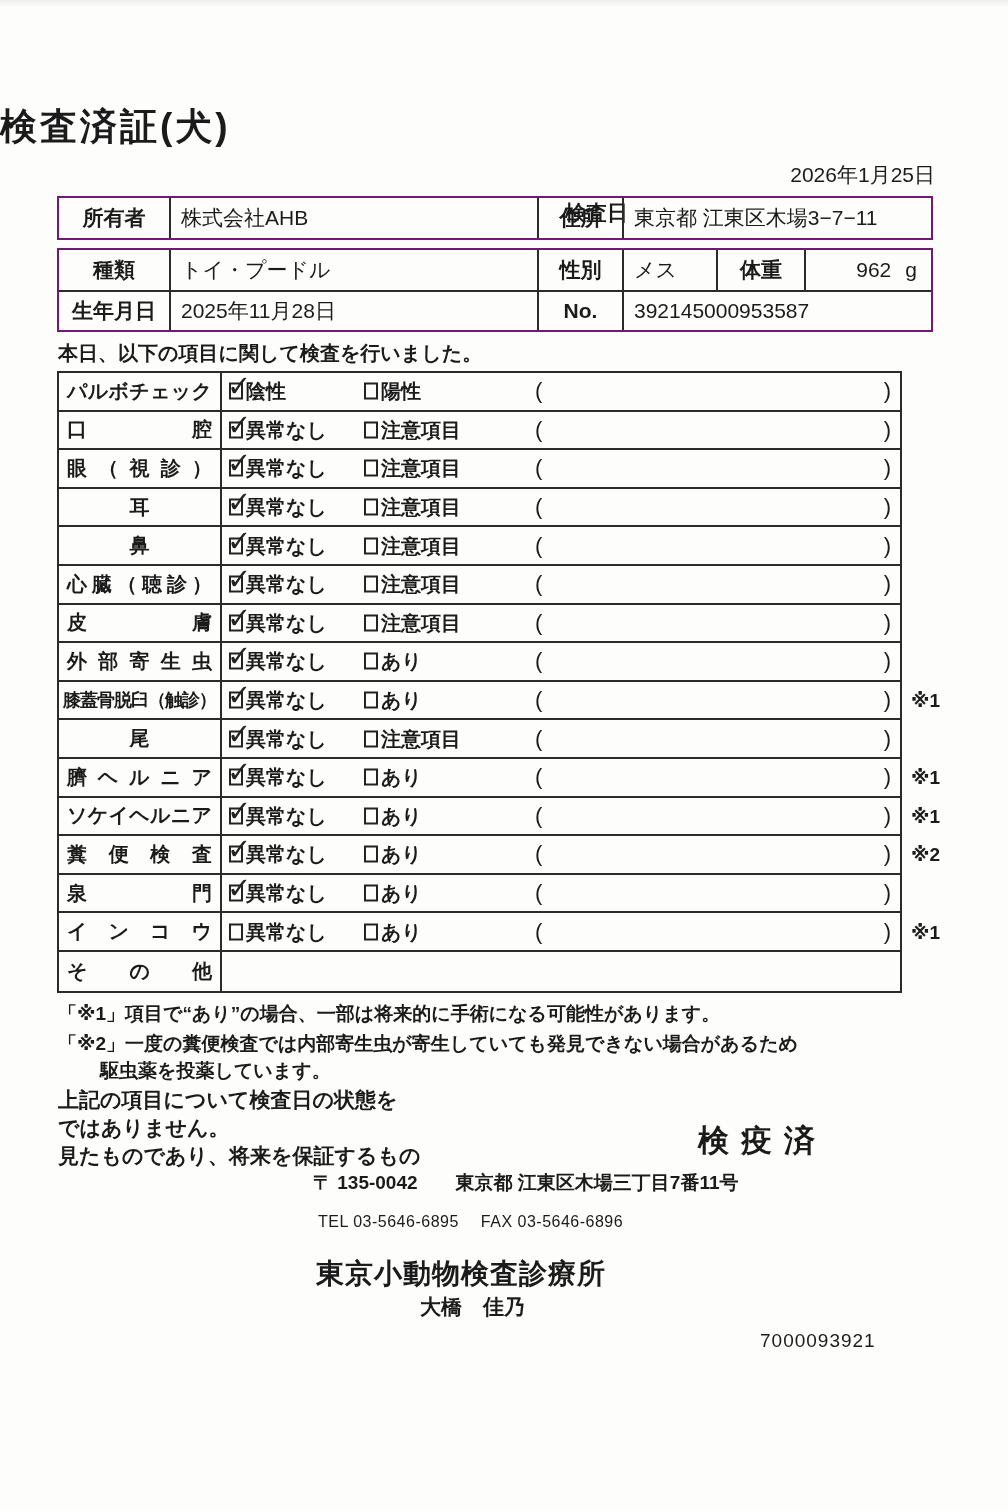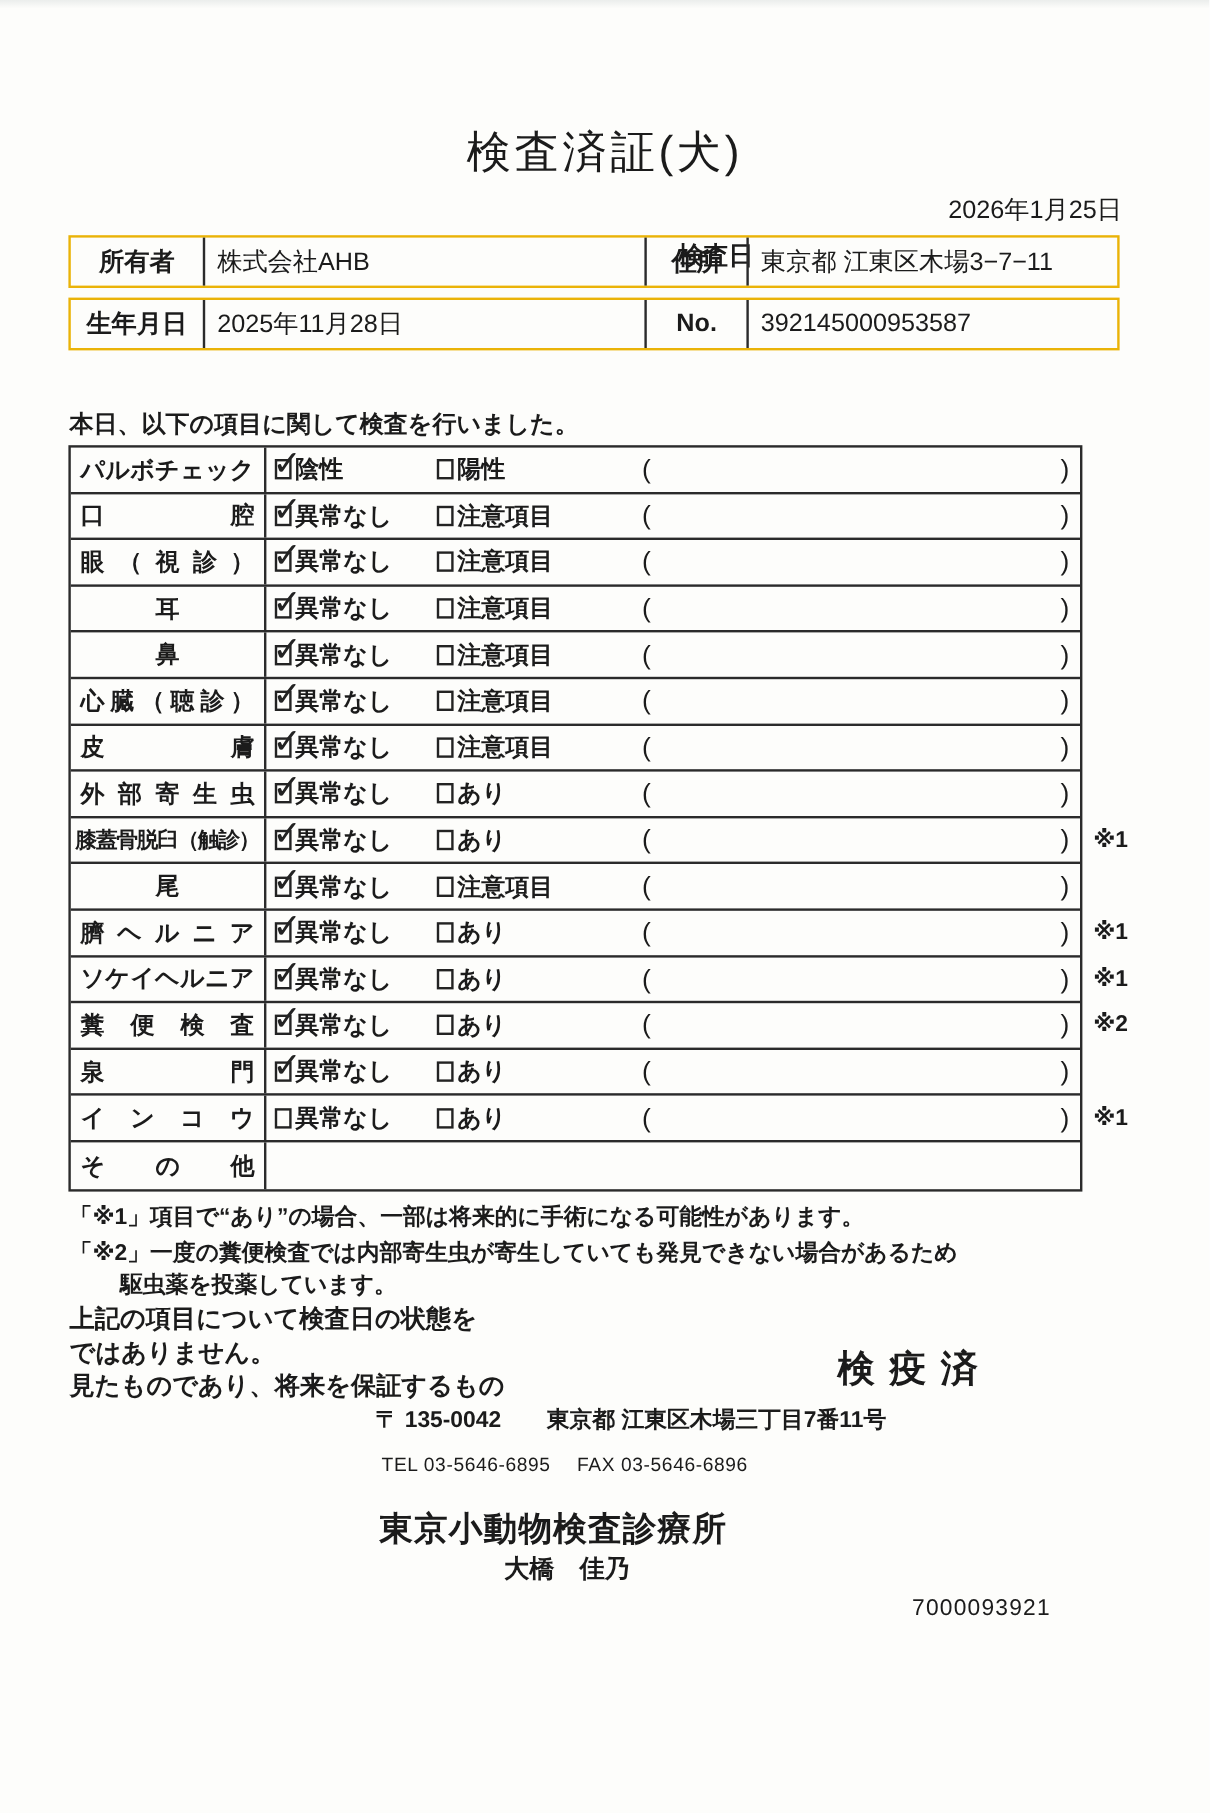--- a/index.html
+++ b/index.html
@@ -7,27 +7,27 @@
   .page {
     position:relative; width:1008px; height:1511px;
     background:#fdfdfb; color:#1b1b1b;
     font-family:"Liberation Sans","DejaVu Sans",sans-serif;
     overflow:hidden;
   }
   .scan-edge { position:absolute; top:0; left:0; right:0; height:7px;
     background:linear-gradient(#dfe3e2, rgba(255,255,255,0)); opacity:.6; }
 
   .title { position:absolute; top:102px; left:0; width:100%;
-    text-align:center; font-size:37px; font-weight:normal; letter-spacing:3px; }
+    text-align:left; font-size:37px; font-weight:bold; letter-spacing:3px; }
 
   .date-label { position:absolute; top:163px; left:565px; font-size:21px; font-weight:bold;margin-top:36px; }
   .date-value { position:absolute; top:161px; left:780px; width:155px; text-align:right; font-size:21px; }
 
   
-  .itable { position:absolute; left:57px; width:876px; border:2px solid #eab308; }
+  .itable { position:absolute; left:57px; width:876px; border:2px solid #701a75; }
   .itable .trow { display:flex; height:40px; }
   .itable .trow + .trow { border-top:2px solid #2b2b2b; }
   .itable .cell { display:flex; align-items:center; font-size:21px; }
   .itable .cell + .cell { border-left:2px solid #2b2b2b; }
   .lbl { justify-content:center; font-weight:bold; }
   .val { padding-left:10px; }
   .w110 { width:110px; } .w336 { width:336px; } .w85 { width:85px;margin-left:32px; }
   .w94 { width:94px; } .w88 { width:88px; }
   .grow { flex:1; }
   .weight-cell { justify-content:flex-end; padding-right:14px; gap:14px; }
@@ -90,20 +90,31 @@
     <div class="trow">
       <div class="cell lbl w110">所有者</div>
       <div class="cell val w336">株式会社AHB</div>
       <div class="cell lbl w85">住所</div>
       <div class="cell val grow">東京都 江東区木場3−7−11</div>
     </div>
   </div>
 
   <div class="itable" style="top:248px;">
     <div class="trow">
+      <div class="cell lbl w110">種類</div>
+      <div class="cell val w336">トイ・プードル</div>
+      <div class="cell lbl w85">性別</div>
+      <div class="cell val w94">メス</div>
+      <div class="cell lbl w88">体重</div>
+      <div class="cell grow weight-cell">
+        <span>962</span>
+        <span>g</span>
+      </div>
+    </div>
+    <div class="trow">
       <div class="cell lbl w110">生年月日</div>
       <div class="cell val w336">2025年11月28日</div>
       <div class="cell lbl w85">No.</div>
       <div class="cell val grow">392145000953587</div>
     </div>
   </div>
 
   <div class="statement">本日、以下の項目に関して検査を行いました。</div>
 
   <div class="mtable">

